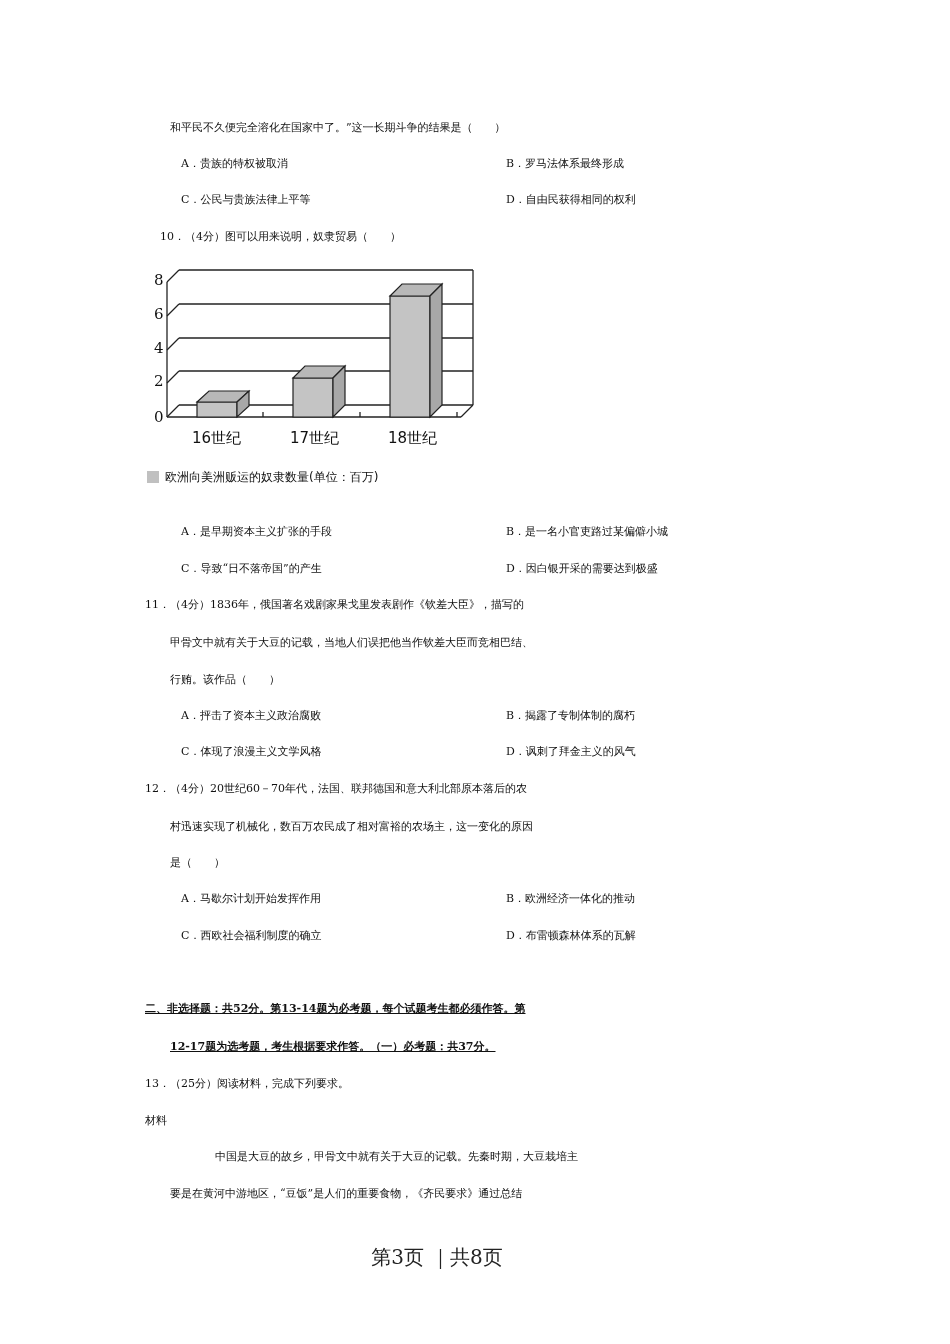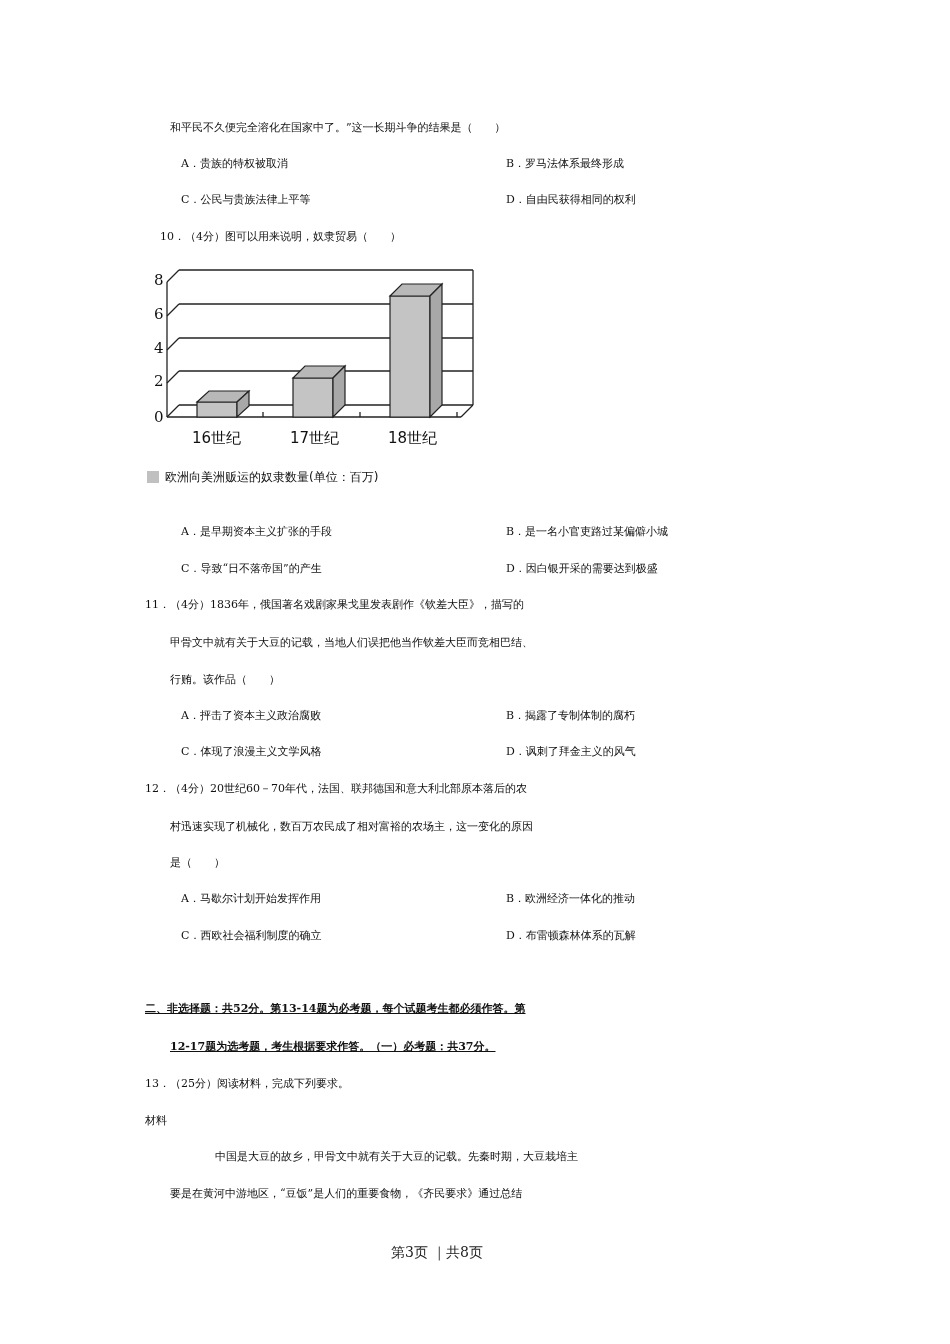--- a/index.html
+++ b/index.html
@@ -5,21 +5,21 @@
   html, body { margin: 0; padding: 0; background: #ffffff; }
   body { width: 950px; height: 1344px; position: relative; overflow: hidden;
          font-family: "DejaVu Serif", "Liberation Serif", serif; color: #111; }
   .line { position: absolute; font-size: 11px; line-height: 22px; white-space: nowrap; }
   .opt { position: absolute; font-size: 11px; line-height: 22px; white-space: nowrap; margin-left: 11px; }
   .bold { font-weight: bold; text-decoration: underline; }
   .chart { position: absolute; left: 145px; top: 262px; width: 335px; height: 190px; }
   .legend { position: absolute; left: 147px; top: 466px; font-family: "DejaVu Sans", "Liberation Sans", sans-serif;
             font-size: 12px; line-height: 22px; white-space: nowrap; display: flex; align-items: center; }
   .legend-swatch { width: 12px; height: 12px; background: #c0c0c0; margin-right: 6px; display: inline-block; }
-  .footer { position: absolute; top: 1244px; left: 0; width: 874px; text-align: center; font-size: 14px; color: #222; }
+  .footer { position: absolute; top: 1244px; left: 0; width: 874px; text-align: center; font-size: 20px; color: #222; }
   .tick { font-family: "DejaVu Serif", serif; font-size: 15px; }
   .xtick { font-family: "DejaVu Sans", "Liberation Sans", sans-serif; font-size: 15px; }
 </style>
 </head>
 <body>
 
 <div class="line" style="left:170px; top:117px;">和平民不久便完全溶化在国家中了。”这一长期斗争的结果是（　　）</div>
 <div class="opt" style="left:170px; top:153px;">A．贵族的特权被取消</div>
 <div class="opt" style="left:495px; top:153px;">B．罗马法体系最终形成</div>
 <div class="opt" style="left:170px; top:189px;">C．公民与贵族法律上平等</div>

